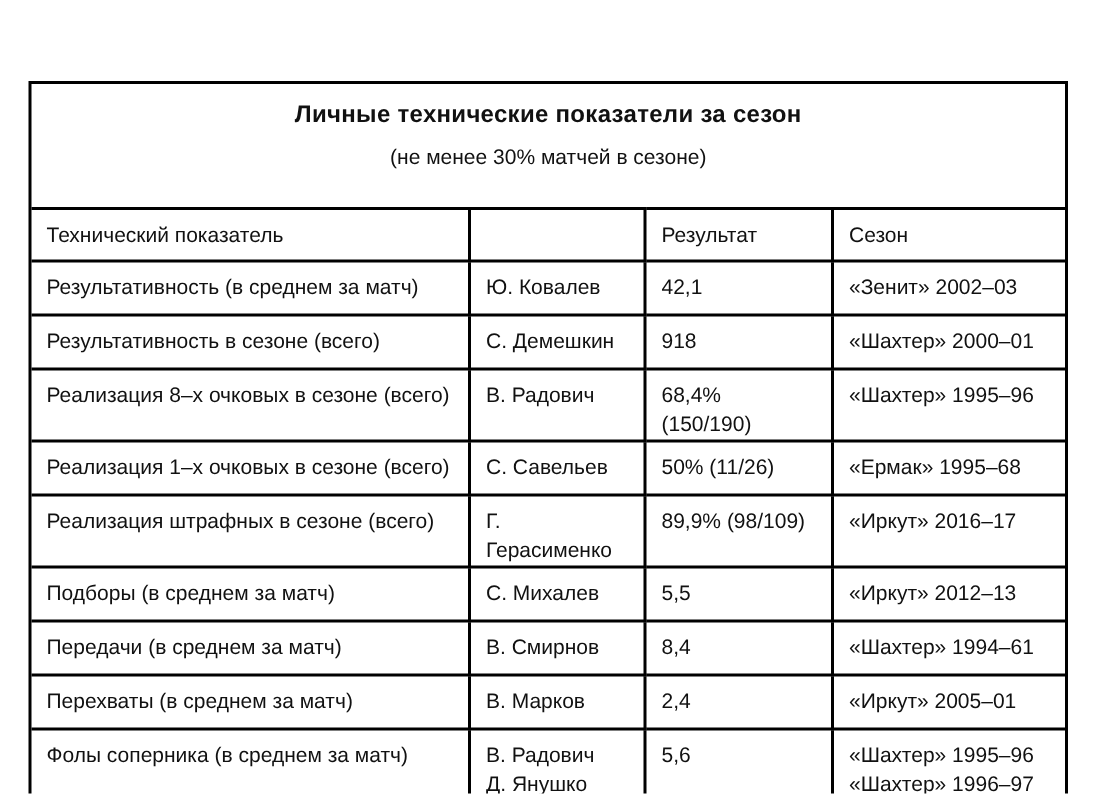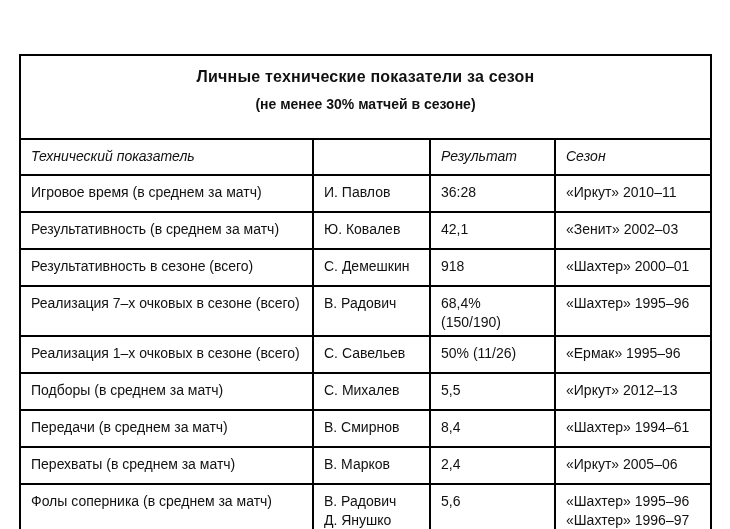--- a/index.html
+++ b/index.html
@@ -26,42 +26,42 @@
     box-sizing: border-box;
     padding-top: 11px;
   }
   .title {
     font-size: 16px; font-weight: bold;
     letter-spacing: 0.2px;
     line-height: 20px;
   }
   .subtitle {
     margin-top: 9px;
-    font-size: 14px; font-weight: bold;
+    font-size: 14px; font-weight: normal;
     line-height: 17px;
   }
   table.stats {
     border-collapse: collapse;
     table-layout: fixed;
     width: 100%;
     flex: 1 1 auto;
   }
   table.stats td {
     border: 2px solid #000000;
     vertical-align: top;
     padding: 7px 10px 0 10px;
     font-size: 14px;
     line-height: 19px;
     overflow: hidden;
     box-sizing: border-box;
   }
   table.stats td:first-child { border-left: none; }
   table.stats td:last-child  { border-right: none; }
   table.stats tr:last-child td { border-bottom: none; }
-  tr.head td { height: 34px; font-style: italic; }
+  tr.head td { height: 34px; }
   tr.row  td { height: 35px; }
   tr.last td { height: 48px; }
 </style>
 </head>
 <body>
 
 <div class="sheet">
   <div class="box">
 
     <div class="title-block">
@@ -77,75 +77,75 @@
         <col style="width:155px">
       </colgroup>
       <tbody>
         <tr class="head">
           <td>Технический показатель</td>
           <td></td>
           <td>Результат</td>
           <td>Сезон</td>
         </tr>
 
-        <tr class="row">
-          <td>Игровое время (в среднем за матч)</td>
-          <td>И. Павлов</td>
-          <td>36:28</td>
-          <td>«Иркут» 2010–11</td>
-        </tr>
 
         <tr class="row">
           <td>Результативность (в среднем за матч)</td>
           <td>Ю. Ковалев</td>
           <td>42,1</td>
           <td>«Зенит» 2002–03</td>
         </tr>
 
         <tr class="row">
           <td>Результативность в сезоне (всего)</td>
           <td>С. Демешкин</td>
           <td>918</td>
           <td>«Шахтер» 2000–01</td>
         </tr>
 
         <tr class="row">
-          <td>Реализация 7–х очковых в сезоне (всего)</td>
+          <td>Реализация 8–х очковых в сезоне (всего)</td>
           <td>В. Радович</td>
           <td>68,4% (150/190)</td>
           <td>«Шахтер» 1995–96</td>
         </tr>
 
         <tr class="row">
           <td>Реализация 1–х очковых в сезоне (всего)</td>
           <td>С. Савельев</td>
           <td>50% (11/26)</td>
-          <td>«Ермак» 1995–96</td>
+          <td>«Ермак» 1995–68</td>
         </tr>
 
+        <tr class="row">
+          <td>Реализация штрафных в сезоне (всего)</td>
+          <td>Г. Герасименко</td>
+          <td>89,9% (98/109)</td>
+          <td>«Иркут» 2016–17</td>
+        </tr>
 
         <tr class="row">
           <td>Подборы (в среднем за матч)</td>
           <td>С. Михалев</td>
           <td>5,5</td>
           <td>«Иркут» 2012–13</td>
         </tr>
 
         <tr class="row">
           <td>Передачи (в среднем за матч)</td>
           <td>В. Смирнов</td>
           <td>8,4</td>
           <td>«Шахтер» 1994–61</td>
         </tr>
 
         <tr class="row">
           <td>Перехваты (в среднем за матч)</td>
           <td>В. Марков</td>
           <td>2,4</td>
-          <td>«Иркут» 2005–06</td>
+          <td>«Иркут» 2005–01</td>
         </tr>
 
         <tr class="last">
           <td>Фолы соперника (в среднем за матч)</td>
           <td>
             <div>В. Радович</div>
             <div>Д. Янушко</div>
           </td>
           <td>5,6</td>
           <td>

